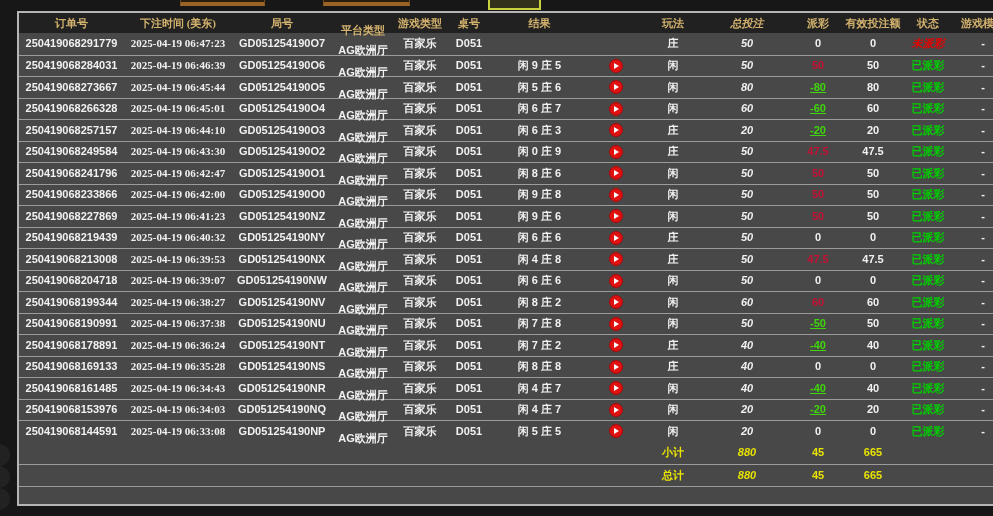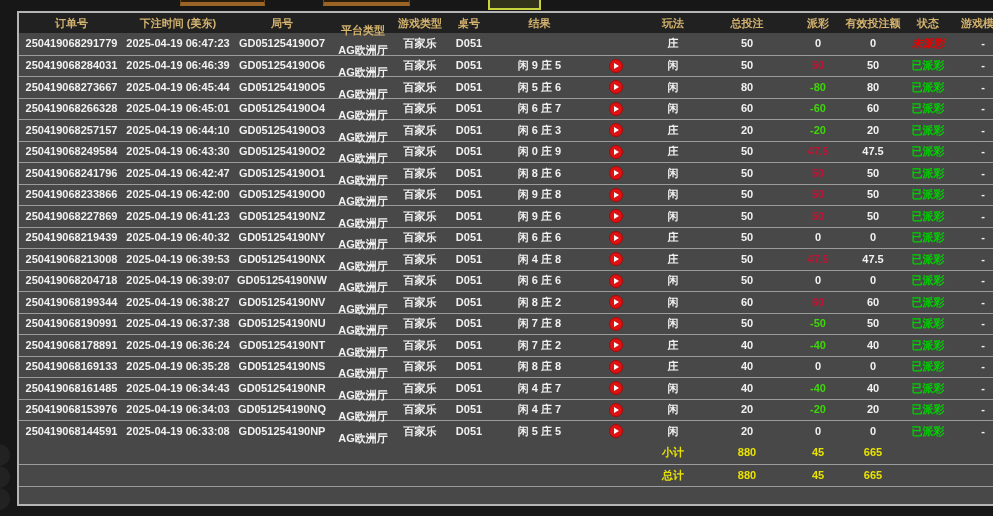--- a/index.html
+++ b/index.html
@@ -37,35 +37,35 @@
   .trow.totals { height: 22px; color: #e9e300; font-weight: bold; }
   .trow.empty { height: 18px; }
   .cell {
     font-size: 11px; font-weight: bold; color: #f1f1f1;
     text-align: center; white-space: nowrap; overflow: visible;
     line-height: 1;
   }
   .hdr .cell { color: #d3b26e; }
   .totals .cell { color: #e9e300; text-align: center; }
   .c-order  { width:105px; }
-  .c-time   { width:108px; }
+  .c-time   { width:108px;font-family:Liberation Serif, serif; }
   .c-round  { width:100px; }
   .c-plat   { width:62px;margin-top:14px; }
   .c-game   { width:52px; }
   .c-tableno{ width:46px; }
   .c-result { width:95px; }
   .c-icon   { width:57px; display:flex; justify-content:center; }
   .c-play   { width:58px; }
-  .c-bet    { width:90px; }
+  .c-bet    { width:90px;font-style:italic; }
   .c-payout { width:52px; }
   .c-valid  { width:58px; }
   .c-status { width:52px; }
   .c-extra  { width:58px; }
   .pos  { color:#c41234; }
-  .neg  { color:#3fd60a; }
+  .neg  { color:#3fd60a;text-decoration:underline; }
   .zero { color:#f1f1f1; }
   .st-ok      { color:#00d000; }
   .st-pending { color:#e60000;font-style:italic; }
   .play-icon {
     width:14px; height:14px; border-radius:50%;
     background:#e01111; border:1px solid #a50b0b;
     display:flex; align-items:center; justify-content:center; cursor:pointer;
   }
   .play-icon .tri {
     width:0; height:0; margin-left:2px;

